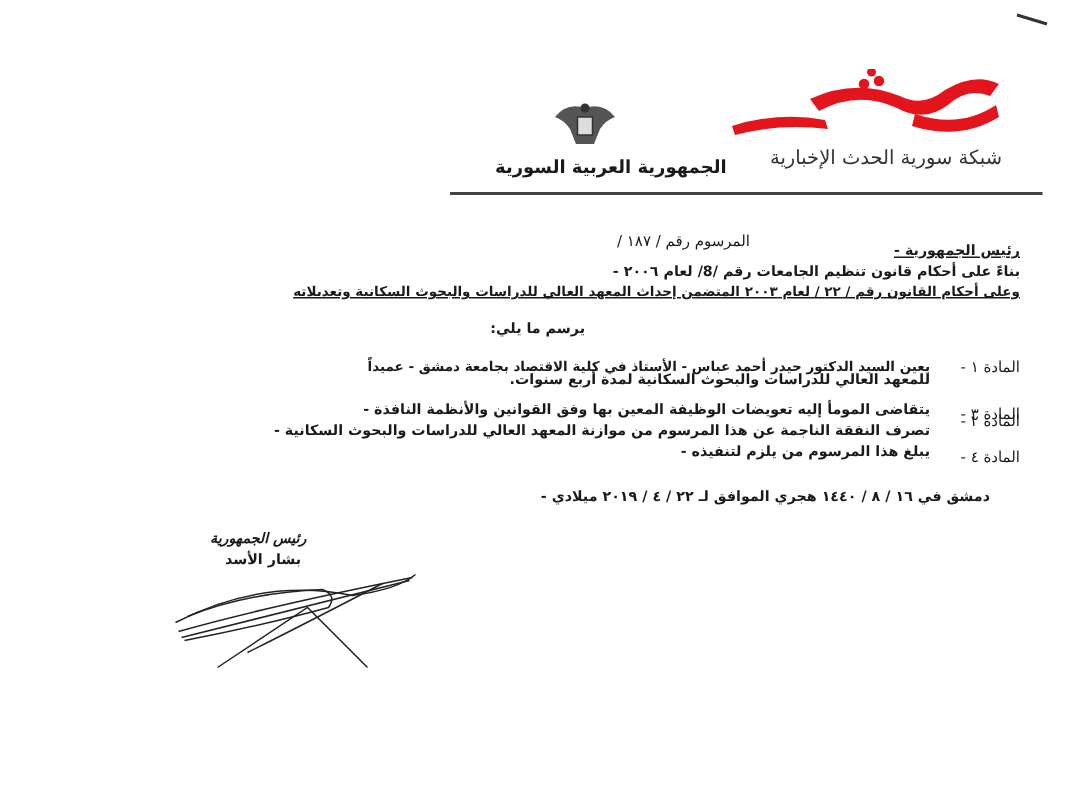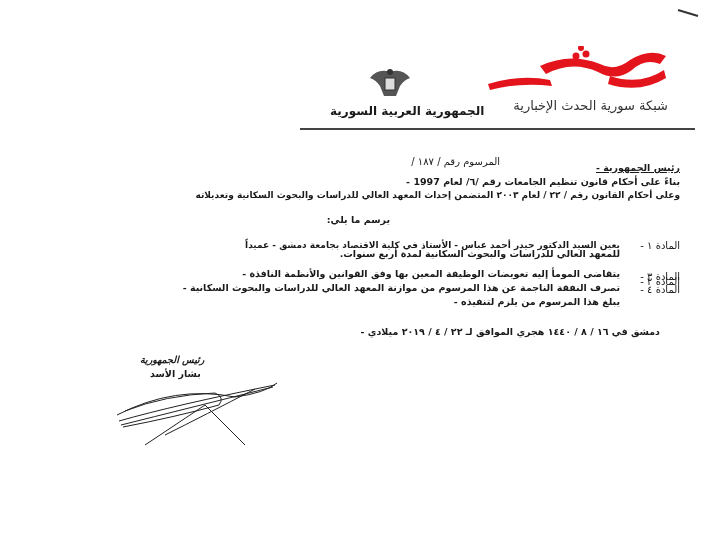--- a/index.html
+++ b/index.html
@@ -41,32 +41,32 @@
 <svg class="abs emblem" viewBox="0 0 48 34">
   <path d="M4 12 Q12 2 24 6 Q36 2 44 12 Q38 14 34 20 L30 30 L18 30 L14 20 Q10 14 4 12 Z" fill="#555"></path>
   <rect x="19" y="12" width="10" height="12" fill="#ddd" stroke="#333"></rect>
   <circle cx="24" cy="6" r="3" fill="#333"></circle>
 </svg>
 <div class="abs country rtl">الجمهورية العربية السورية</div>
 <div class="abs rule"></div>
 <div class="abs decree-no rtl">المرسوم رقم / ١٨٧ /</div>
 
 <div class="abs line rtl" style="right:40px; top:162px;text-decoration:underline;">رئيس الجمهورية -</div>
-<div class="abs line rtl" style="right:40px; top:176px;">بناءً على أحكام قانون تنظيم الجامعات رقم /٦/ لعام 1997 -</div>
-<div class="abs line rtl" style="right:40px; top:190px; font-size:9px;">وعلى أحكام القانون رقم / ٢٢ / لعام ٢٠٠٣ المتضمن إحداث المعهد العالي للدراسات والبحوث السكانية وتعديلاته</div>
+<div class="abs line rtl" style="right:40px; top:176px;">بناءً على أحكام قانون تنظيم الجامعات رقم /8/ لعام ٢٠٠٦ -</div>
+<div class="abs line rtl" style="right:40px; top:190px; font-size:9px;text-decoration:underline;">وعلى أحكام القانون رقم / ٢٢ / لعام ٢٠٠٣ المتضمن إحداث المعهد العالي للدراسات والبحوث السكانية وتعديلاته</div>
 <div class="abs line rtl" style="right:330px; top:214px;">يرسم ما يلي:</div>
 
 <div class="abs art-label rtl" style="right:40px; top:240px;">المادة ١ -</div>
 <div class="abs line rtl" style="right:100px; top:240px; font-size:9px;">يعين السيد الدكتور حيدر أحمد عباس -   الأستاذ في كلية الاقتصاد بجامعة دمشق -   عميداً</div>
 <div class="abs line rtl" style="right:100px; top:248px;margin-left:44px;">للمعهد العالي للدراسات والبحوث السكانية لمدة أربع سنوات.</div>
 <div class="abs art-label rtl" style="right:40px; top:276px;">المادة ٢ -</div>
 <div class="abs line rtl" style="right:100px; top:268px;">يتقاضى المومأ إليه تعويضات الوظيفة المعين بها وفق القوانين والأنظمة النافذة -</div>
 <div class="abs art-label rtl" style="right:40px; top:271px;">المادة ٣ -</div>
 <div class="abs line rtl" style="right:100px; top:282px;text-align:right;">تصرف النفقة الناجمة عن هذا المرسوم من موازنة المعهد العالي للدراسات والبحوث السكانية -</div>
-<div class="abs art-label rtl" style="right:40px; top:284px;">المادة ٤ -</div>
+<div class="abs art-label rtl" style="right:40px; top:300px;">المادة ٤ -</div>
 <div class="abs line rtl" style="right:100px; top:296px;">يبلغ هذا المرسوم من يلزم لتنفيذه -</div>
 
 <div class="abs line rtl" style="right:60px; top:326px;text-align:right;">دمشق في ١٦ / ٨ / ١٤٤٠ هجري الموافق لـ ٢٢ / ٤ / ٢٠١٩ ميلادي -</div>
 
 <div class="abs line rtl" style="left:140px; top:354px;font-style:italic;">رئيس الجمهورية</div>
 <div class="abs line rtl" style="left:150px; top:368px;">بشار الأسد</div>
 <svg class="abs sig-svg" viewBox="0 0 170 80">
   <g fill="none" stroke="#222" stroke-width="1">
     <path d="M2 40 Q60 10 120 22 Q150 18 162 8"></path>
     <path d="M4 46 Q60 30 160 10"></path>

